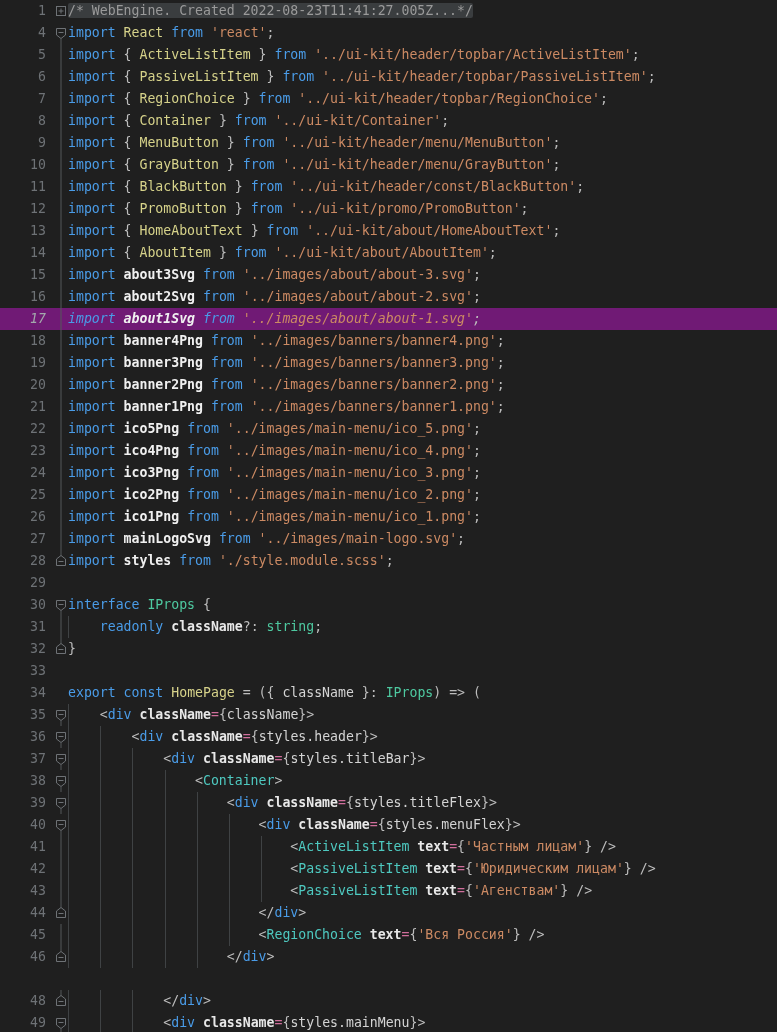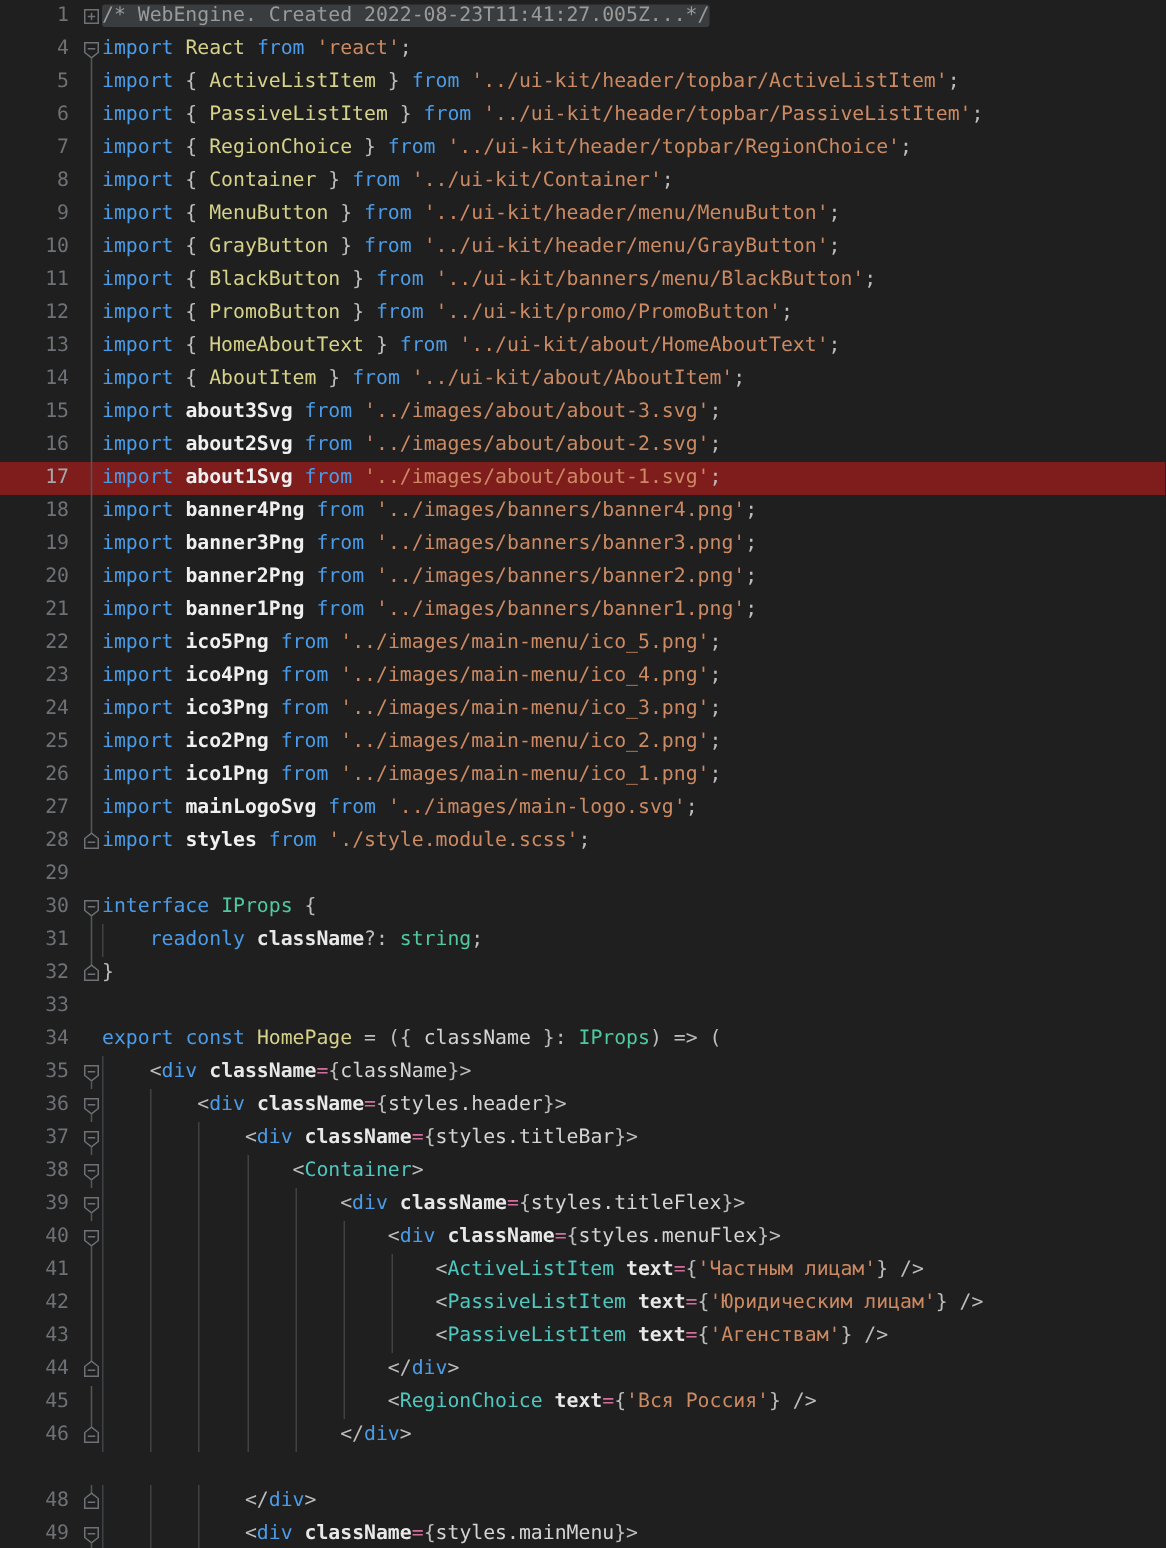--- a/index.html
+++ b/index.html
@@ -16,21 +16,21 @@
     width: 777px; height: 1032px;
     background: #1f1f1f;
   }
   .line {
     position: relative;
     height: 22px;
     line-height: 22px;
     white-space: pre;
     font-size: 13.2px;
   }
-  .line.current { background: #7f1d1d; }
+  .line.current { background: #701a75; font-style: italic; }
 
   
   .gutter-num {
     position: absolute;
     left: 0; top: 0;
     width: 46px;
     height: 22px;
     text-align: right;
     color: #6e7276;
     font-size: 13.2px;
@@ -118,21 +118,21 @@
           <line x1="7" y1="0" x2="7" y2="22" stroke="#55585b" stroke-width="1"></line>
         </svg></div><div class="code"><span class="kw">import</span><span class="punc"> { </span><span class="named">Container</span><span class="punc"> } </span><span class="kw">from</span><span class="punc"> </span><span class="str">'../ui-kit/Container'</span><span class="punc">;</span></div></div>
     <div class="line" style="top: 132px; position: absolute; left: 0px; width: 777px;"><div class="gutter-num">9</div><div class="fold"><svg width="14" height="22" viewBox="0 0 14 22">
           <line x1="7" y1="0" x2="7" y2="22" stroke="#55585b" stroke-width="1"></line>
         </svg></div><div class="code"><span class="kw">import</span><span class="punc"> { </span><span class="named">MenuButton</span><span class="punc"> } </span><span class="kw">from</span><span class="punc"> </span><span class="str">'../ui-kit/header/menu/MenuButton'</span><span class="punc">;</span></div></div>
     <div class="line" style="top: 154px; position: absolute; left: 0px; width: 777px;"><div class="gutter-num">10</div><div class="fold"><svg width="14" height="22" viewBox="0 0 14 22">
           <line x1="7" y1="0" x2="7" y2="22" stroke="#55585b" stroke-width="1"></line>
         </svg></div><div class="code"><span class="kw">import</span><span class="punc"> { </span><span class="named">GrayButton</span><span class="punc"> } </span><span class="kw">from</span><span class="punc"> </span><span class="str">'../ui-kit/header/menu/GrayButton'</span><span class="punc">;</span></div></div>
     <div class="line" style="top: 176px; position: absolute; left: 0px; width: 777px;"><div class="gutter-num">11</div><div class="fold"><svg width="14" height="22" viewBox="0 0 14 22">
           <line x1="7" y1="0" x2="7" y2="22" stroke="#55585b" stroke-width="1"></line>
-        </svg></div><div class="code"><span class="kw">import</span><span class="punc"> { </span><span class="named">BlackButton</span><span class="punc"> } </span><span class="kw">from</span><span class="punc"> </span><span class="str">'../ui-kit/banners/menu/BlackButton'</span><span class="punc">;</span></div></div>
+        </svg></div><div class="code"><span class="kw">import</span><span class="punc"> { </span><span class="named">BlackButton</span><span class="punc"> } </span><span class="kw">from</span><span class="punc"> </span><span class="str">'../ui-kit/header/const/BlackButton'</span><span class="punc">;</span></div></div>
     <div class="line" style="top: 198px; position: absolute; left: 0px; width: 777px;"><div class="gutter-num">12</div><div class="fold"><svg width="14" height="22" viewBox="0 0 14 22">
           <line x1="7" y1="0" x2="7" y2="22" stroke="#55585b" stroke-width="1"></line>
         </svg></div><div class="code"><span class="kw">import</span><span class="punc"> { </span><span class="named">PromoButton</span><span class="punc"> } </span><span class="kw">from</span><span class="punc"> </span><span class="str">'../ui-kit/promo/PromoButton'</span><span class="punc">;</span></div></div>
     <div class="line" style="top: 220px; position: absolute; left: 0px; width: 777px;"><div class="gutter-num">13</div><div class="fold"><svg width="14" height="22" viewBox="0 0 14 22">
           <line x1="7" y1="0" x2="7" y2="22" stroke="#55585b" stroke-width="1"></line>
         </svg></div><div class="code"><span class="kw">import</span><span class="punc"> { </span><span class="named">HomeAboutText</span><span class="punc"> } </span><span class="kw">from</span><span class="punc"> </span><span class="str">'../ui-kit/about/HomeAboutText'</span><span class="punc">;</span></div></div>
     <div class="line" style="top: 242px; position: absolute; left: 0px; width: 777px;"><div class="gutter-num">14</div><div class="fold"><svg width="14" height="22" viewBox="0 0 14 22">
           <line x1="7" y1="0" x2="7" y2="22" stroke="#55585b" stroke-width="1"></line>
         </svg></div><div class="code"><span class="kw">import</span><span class="punc"> { </span><span class="named">AboutItem</span><span class="punc"> } </span><span class="kw">from</span><span class="punc"> </span><span class="str">'../ui-kit/about/AboutItem'</span><span class="punc">;</span></div></div>
     <div class="line" style="top: 264px; position: absolute; left: 0px; width: 777px;"><div class="gutter-num">15</div><div class="fold"><svg width="14" height="22" viewBox="0 0 14 22">

